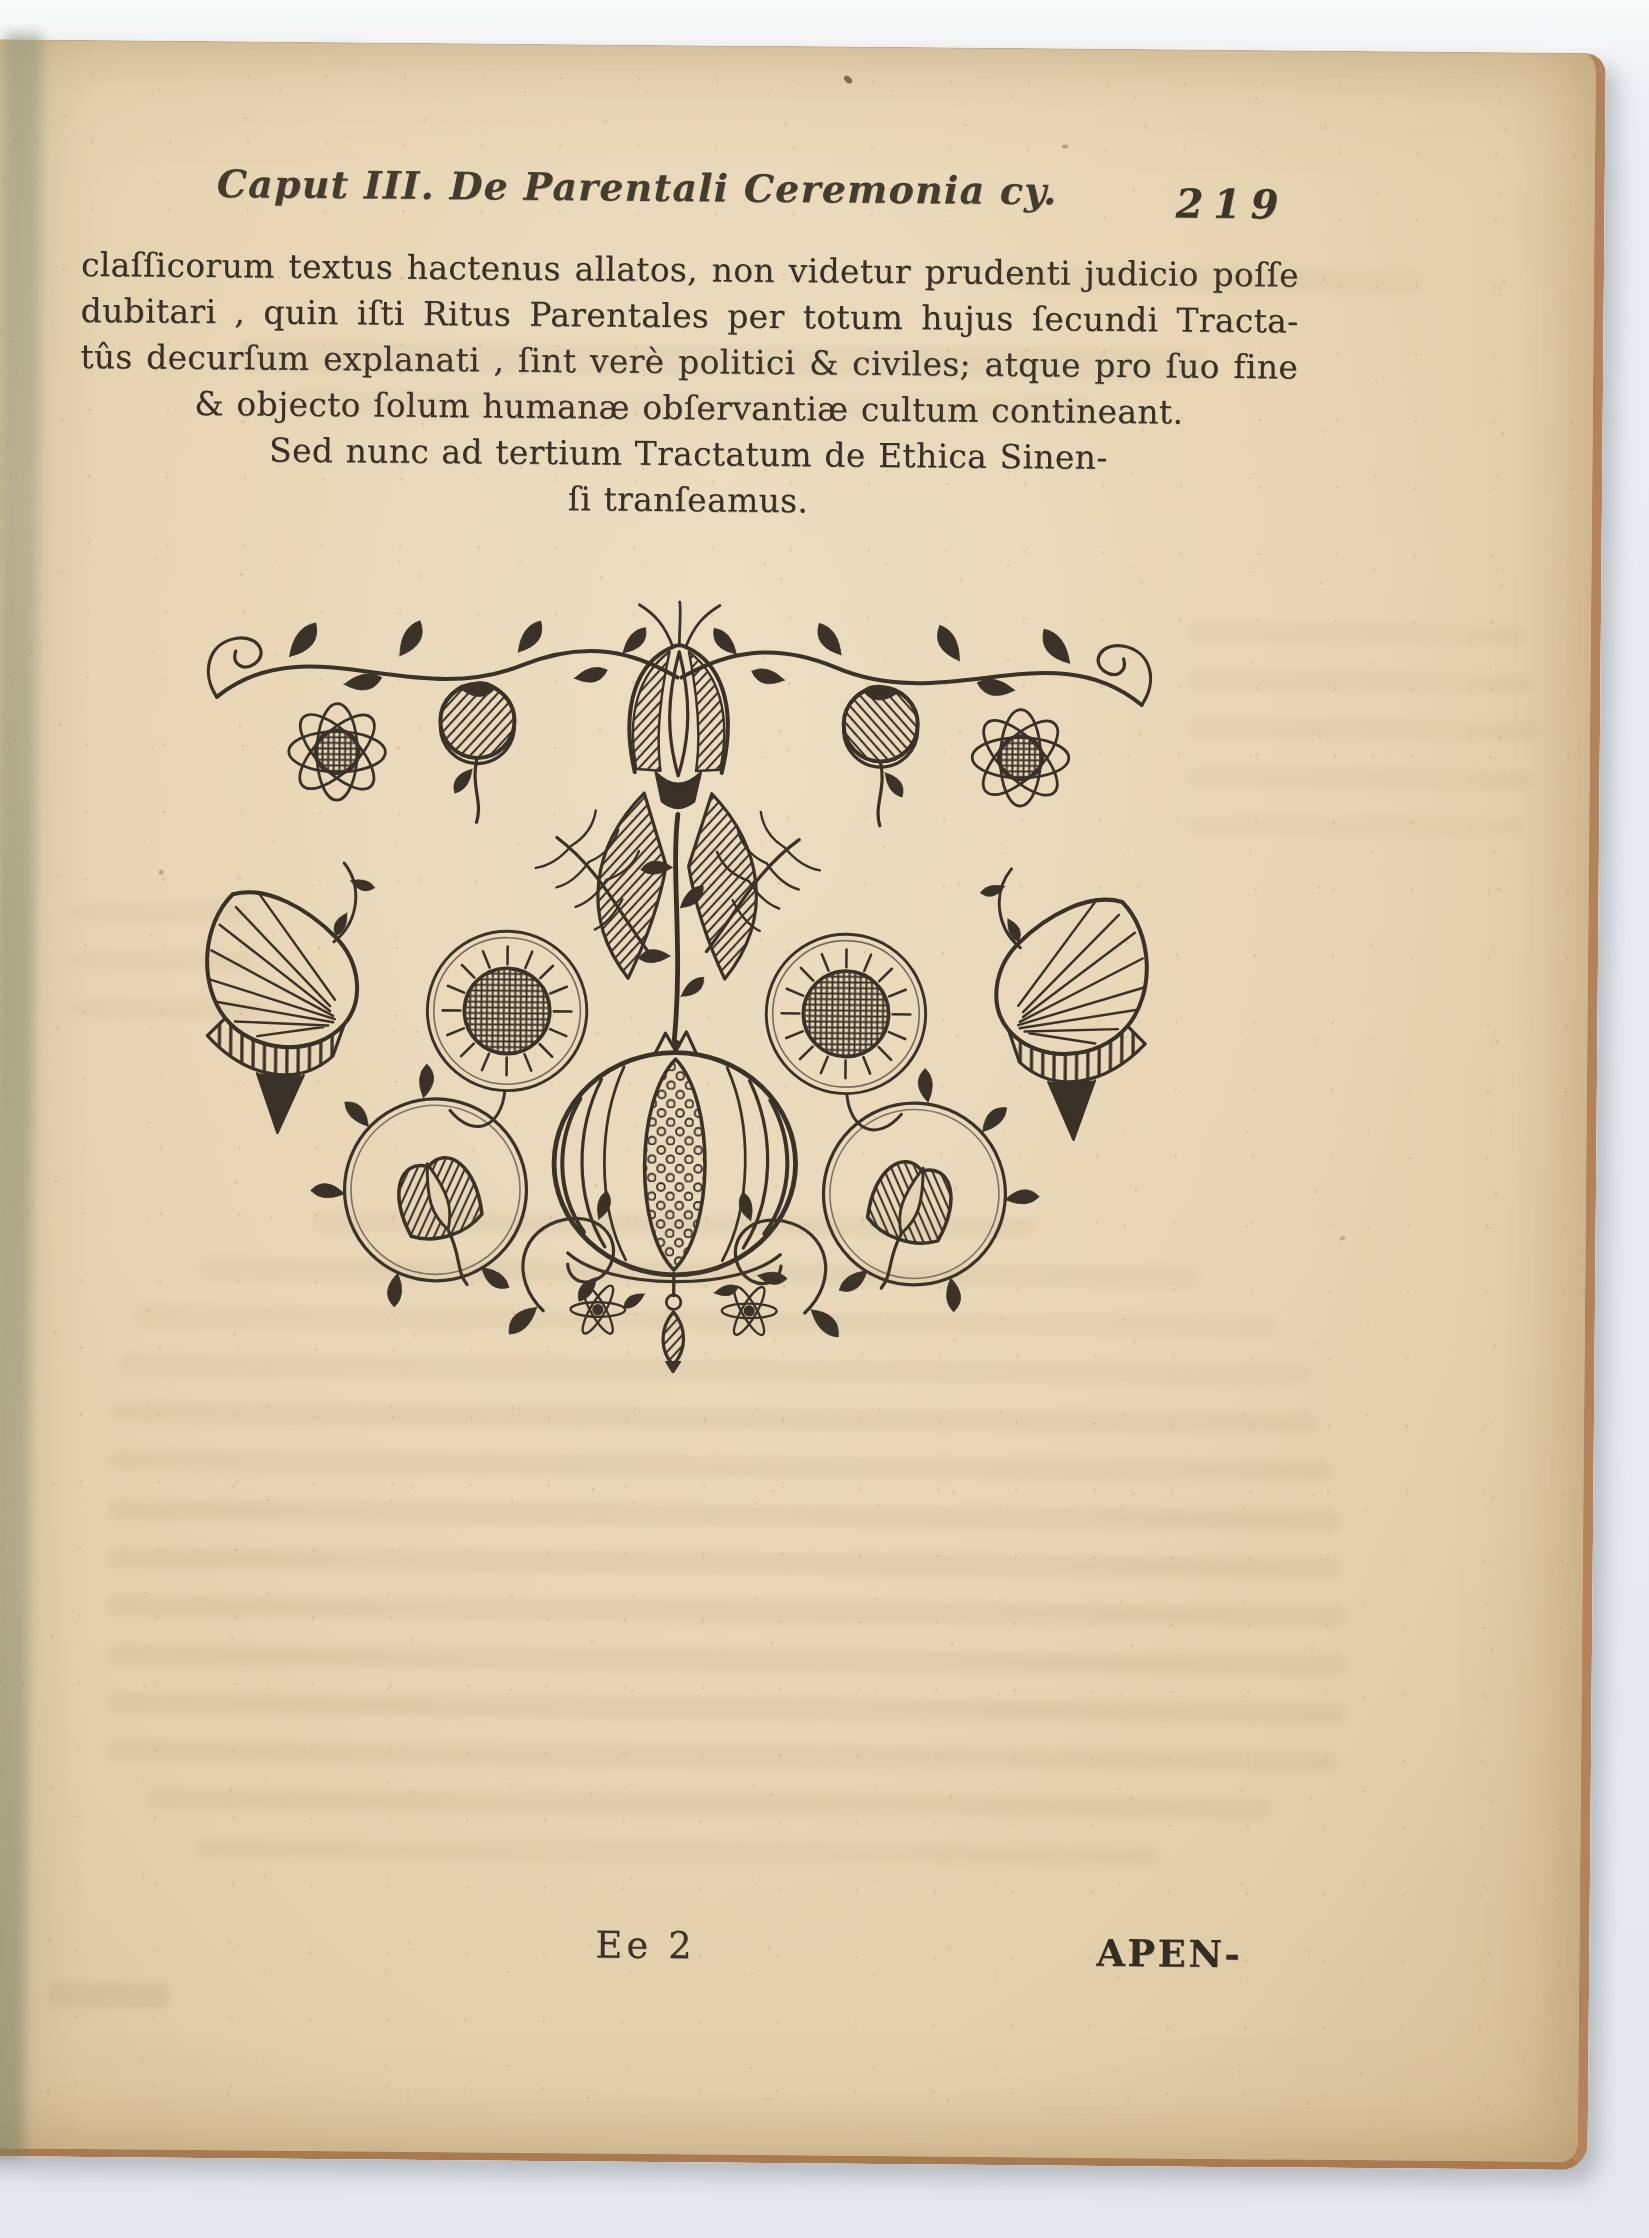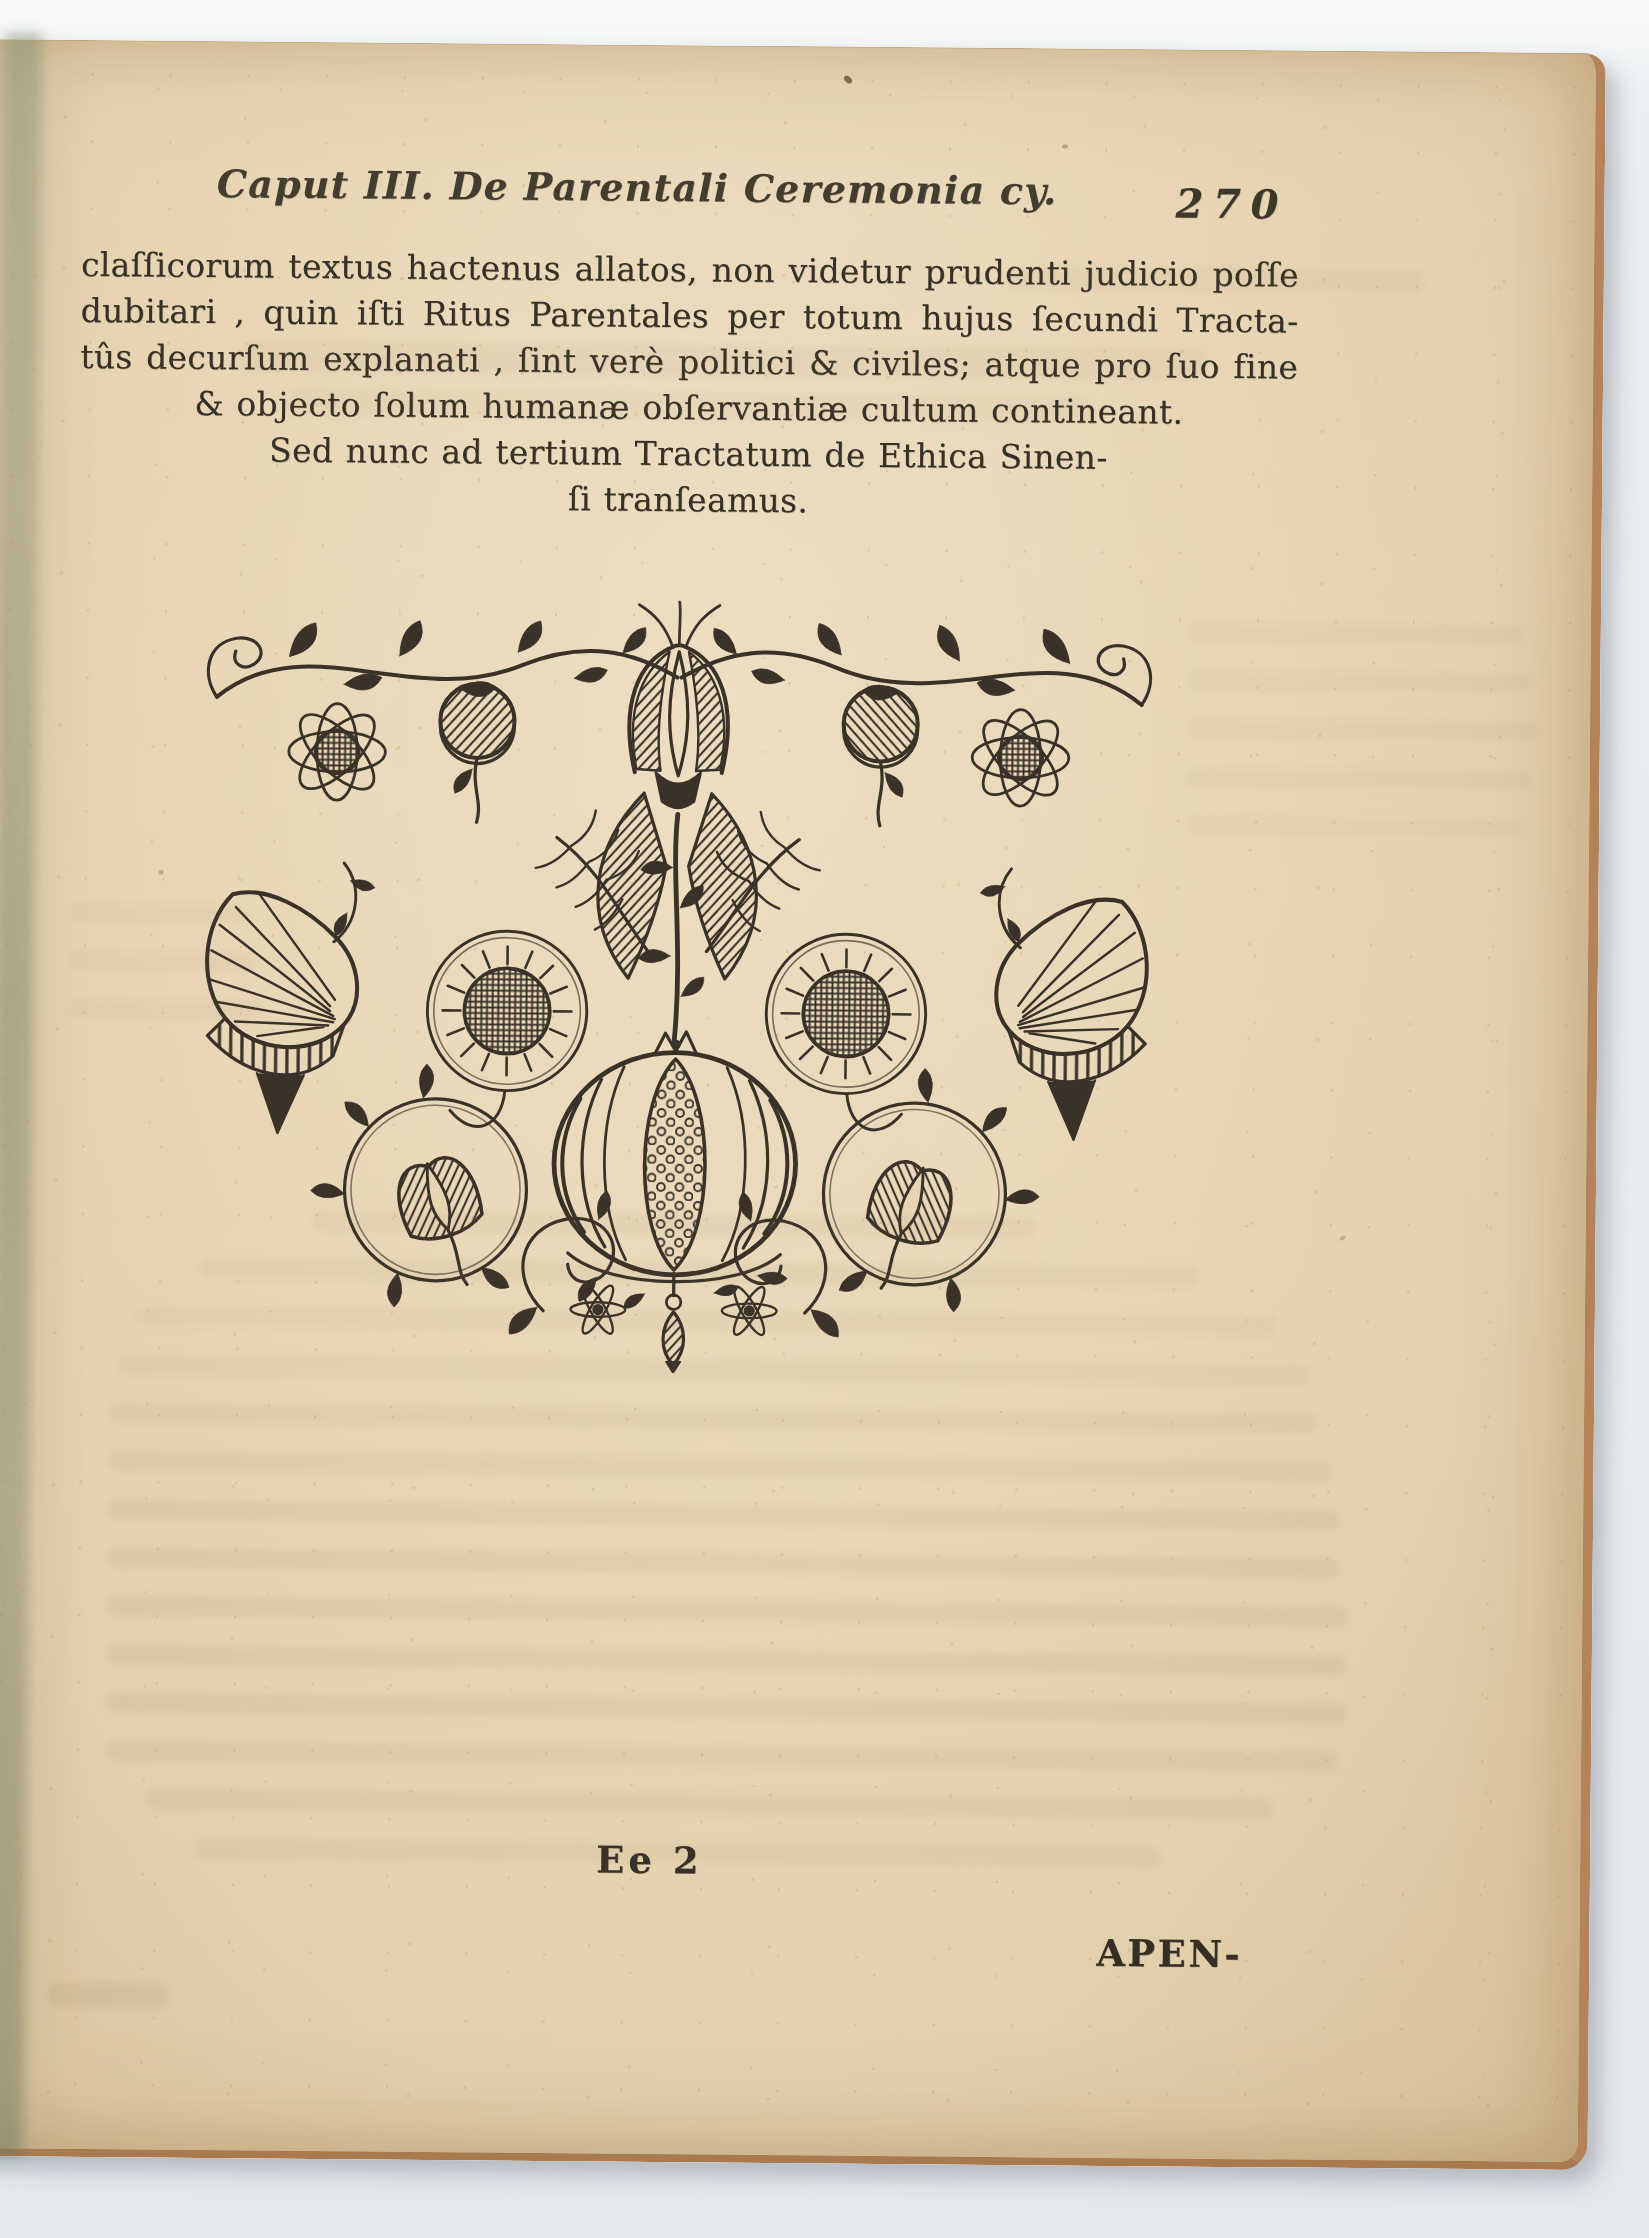--- a/index.html
+++ b/index.html
@@ -55,22 +55,22 @@
   }
   .bodytext{
     position:absolute;left:107px;top:201px;width:1218px;
     font-size:33px;color:#373026;letter-spacing:0.3px;word-spacing:1.6px;
     text-shadow:0.4px 0.6px 0.5px rgba(55,48,38,.38);
   }
   .line{height:46px;line-height:46px;white-space:nowrap;}
   .just{text-align:justify;text-align-last:justify;white-space:normal;}
   .cent{text-align:center;}
   .footer-sig{
-    position:absolute;left:636px;top:1792px;
-    font-size:37px;font-weight:700;letter-spacing:4px;color:#3a3228;
+    position:absolute;left:636px;top:1878px;
+    font-size:37px;font-weight:400;letter-spacing:4px;color:#3a3228;
     text-shadow:0.5px 0.6px 0.6px rgba(58,50,40,.4);
   }
   .footer-catch{
     position:absolute;left:1137px;top:1881px;
     font-size:37px;font-weight:700;letter-spacing:2.4px;color:#352e24;
     text-shadow:0.5px 0.6px 0.6px rgba(53,46,36,.4);
   }
   
   .ornament{position:absolute;left:224px;top:554px;width:970px;height:773px;}
   
@@ -87,21 +87,21 @@
 </head>
 <body>
 
 <div class="stage">
 
   <div class="page">
     <div class="gutter-band"></div>
     <div class="margin-shade"></div>
 
     <div class="running-title">Caput III. De Parentali Ceremonia cy.</div>
-    <div class="page-number">270</div>
+    <div class="page-number">219</div>
 
     <div class="bodytext">
       <div class="line just">claſſicorum textus hactenus allatos, non videtur prudenti judicio poſſe</div>
       <div class="line just">dubitari , quin iſti Ritus Parentales per totum hujus ſecundi Tracta-</div>
       <div class="line just">tûs decurſum explanati , ſint verè politici &amp; civiles; atque pro ſuo fine</div>
       <div class="line cent">&amp; objecto ſolum humanæ obſervantiæ cultum contineant.</div>
       <div class="line cent">Sed nunc ad tertium Tractatum de Ethica Sinen-</div>
       <div class="line cent">ſi tranſeamus.</div>
     </div>
 

